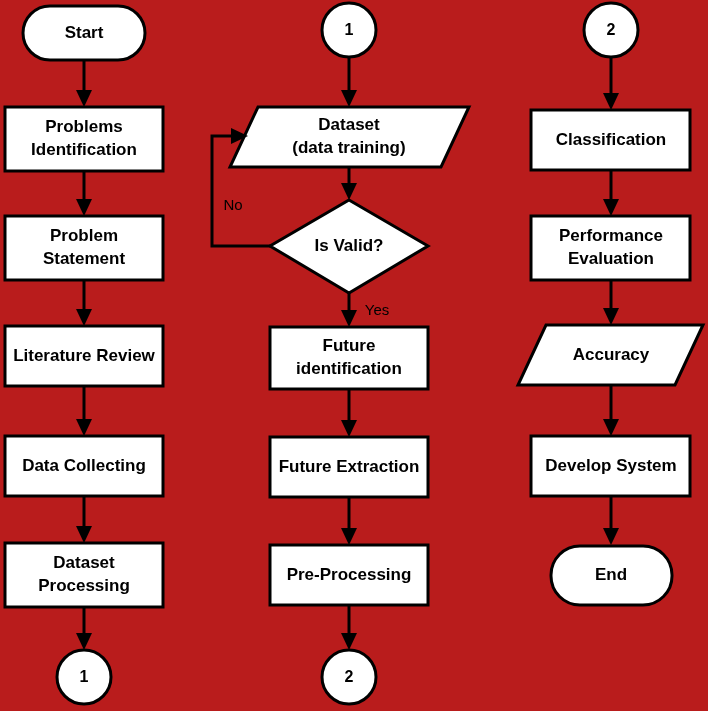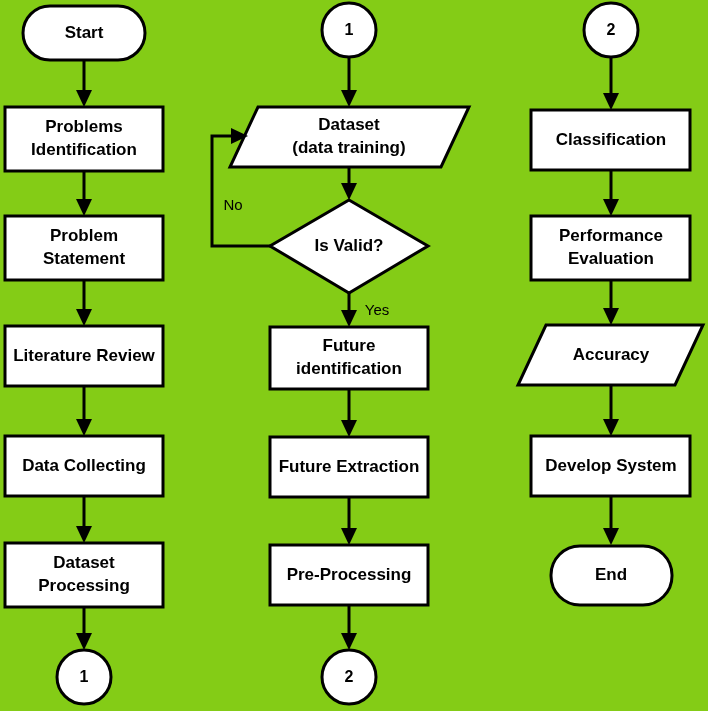--- a/index.html
+++ b/index.html
@@ -7,21 +7,21 @@
     padding: 0;
     background: #ffffff;
   }
   body {
     font-family: "Liberation Sans", sans-serif;
   }
   #flowchart-root {
     position: relative;
     width: 708px;
     height: 711px;
-    background: #84cc16;
+    background: #b91c1c;
     overflow: hidden;
   }
   #flow-svg {
     position: absolute;
     left: 0;
     top: 0;
     width: 708px;
     height: 711px;
   }
   .node-shape {

